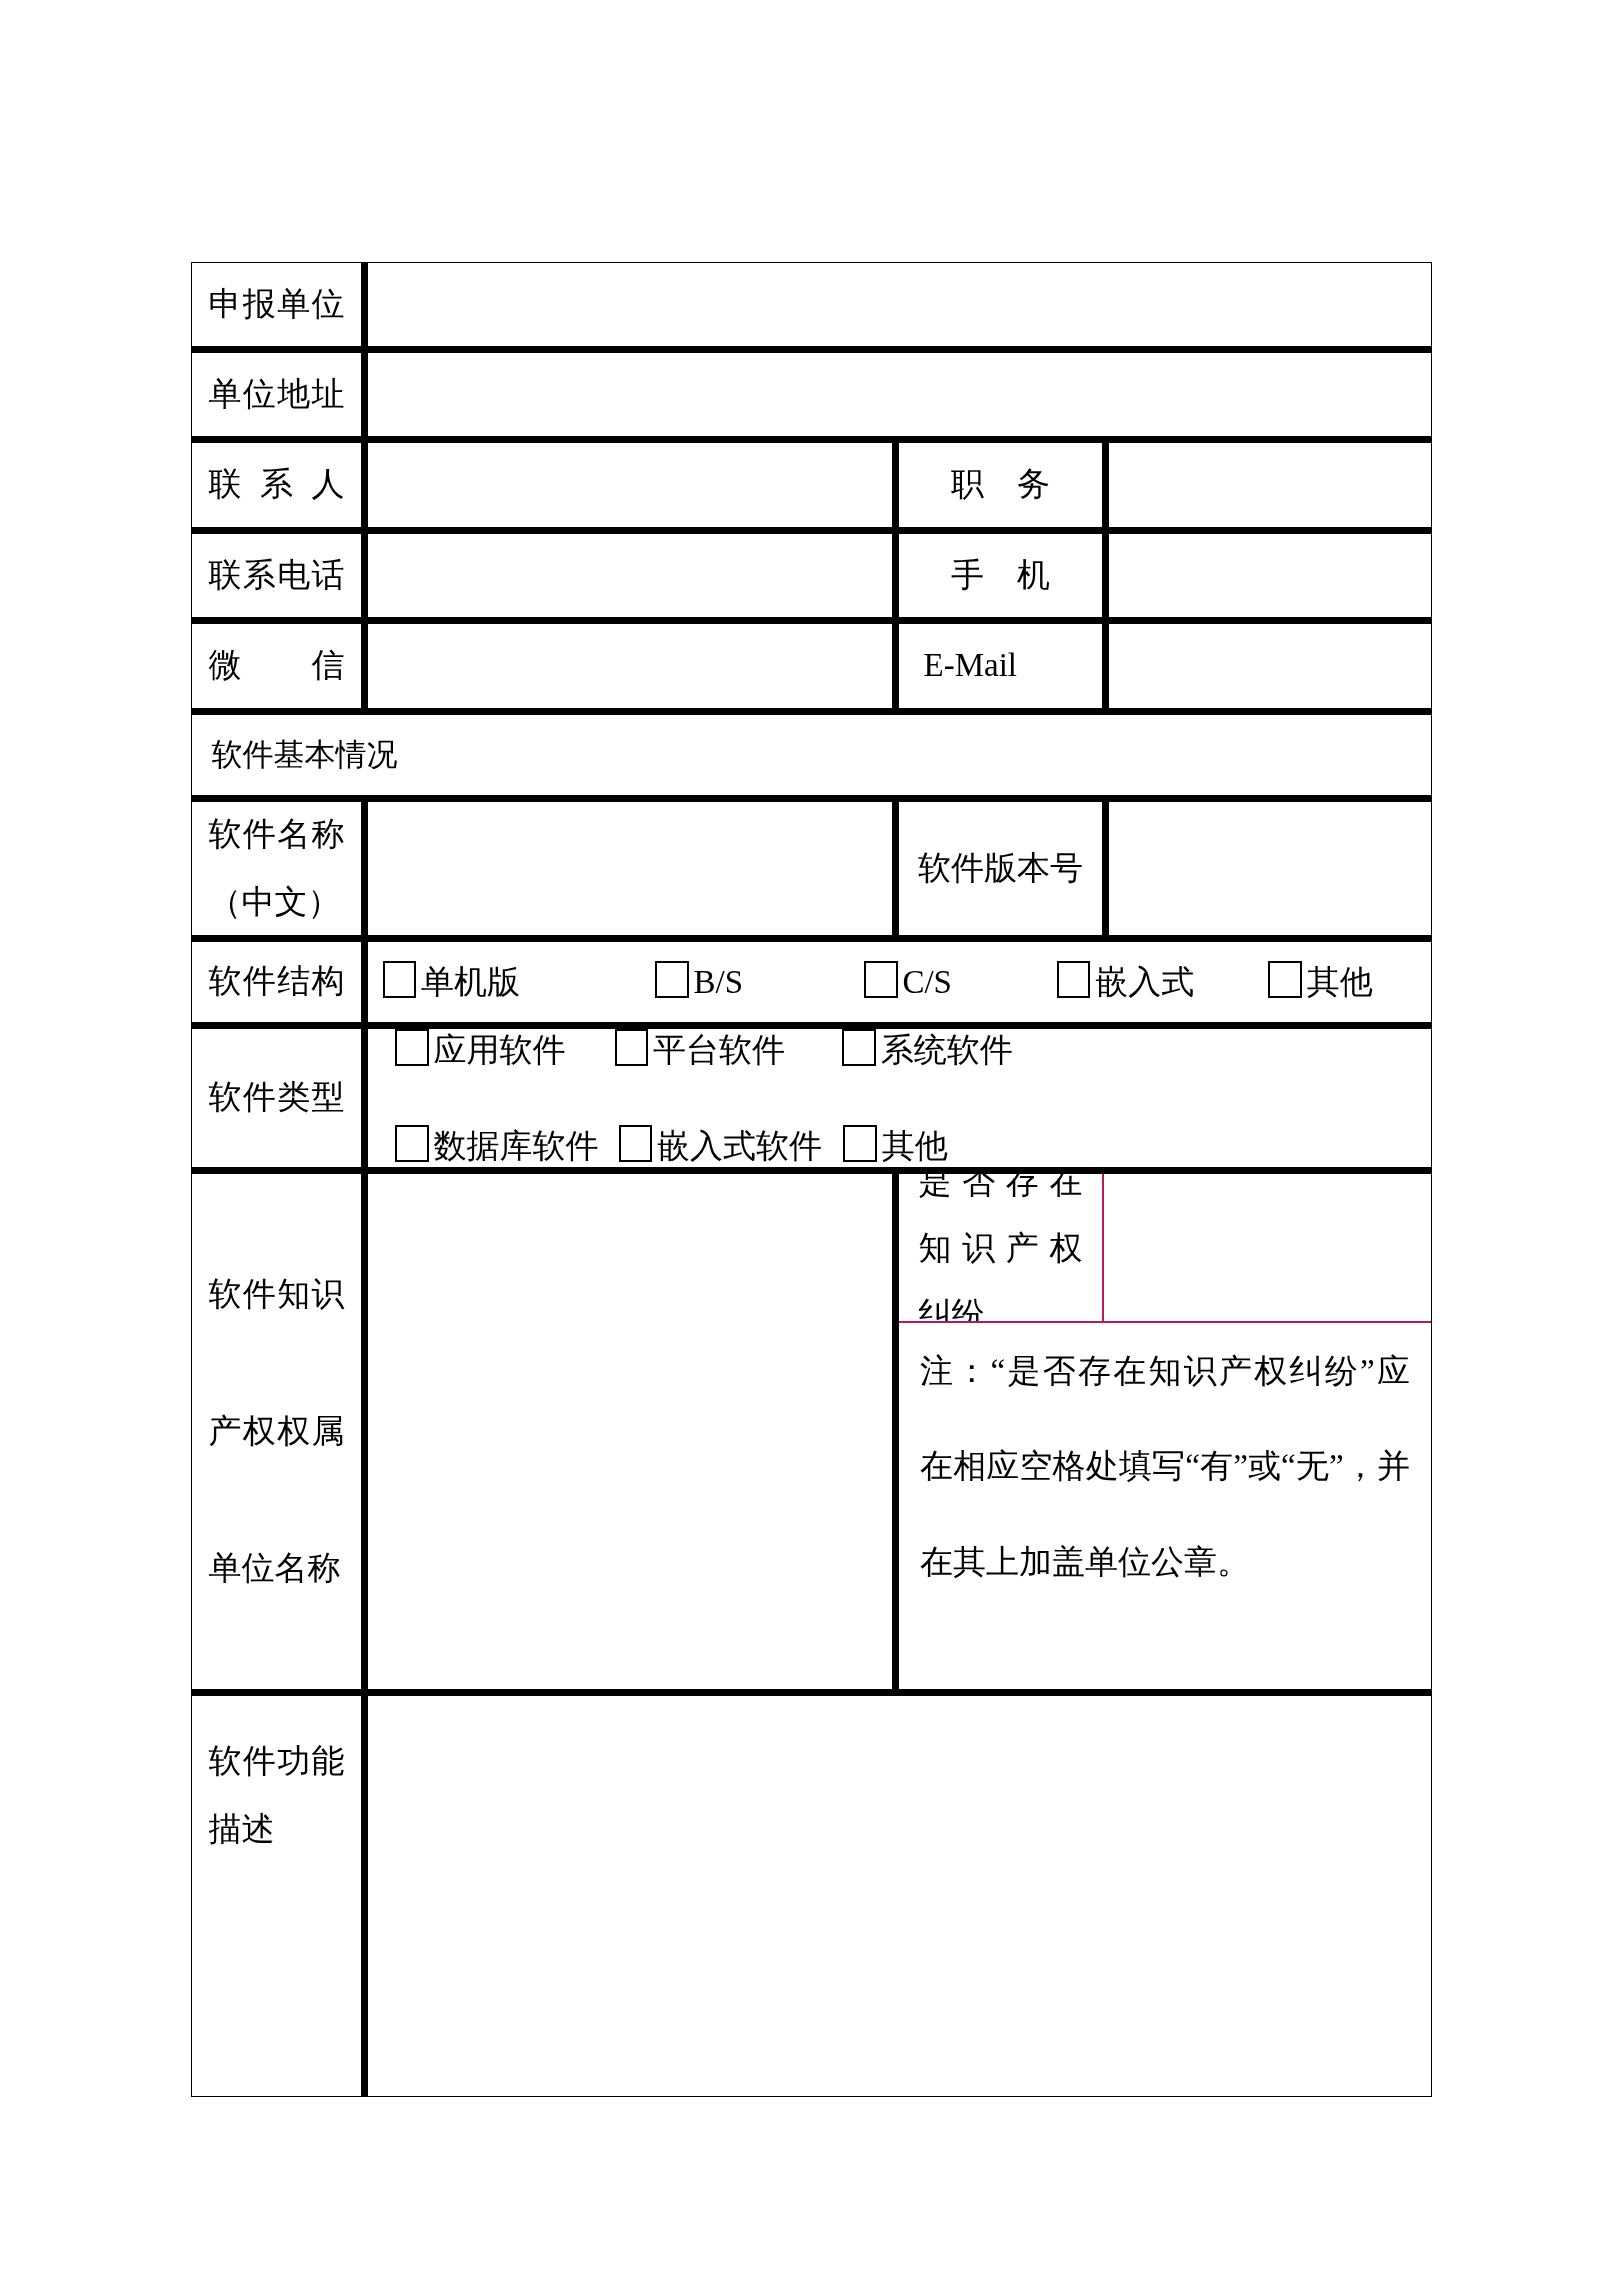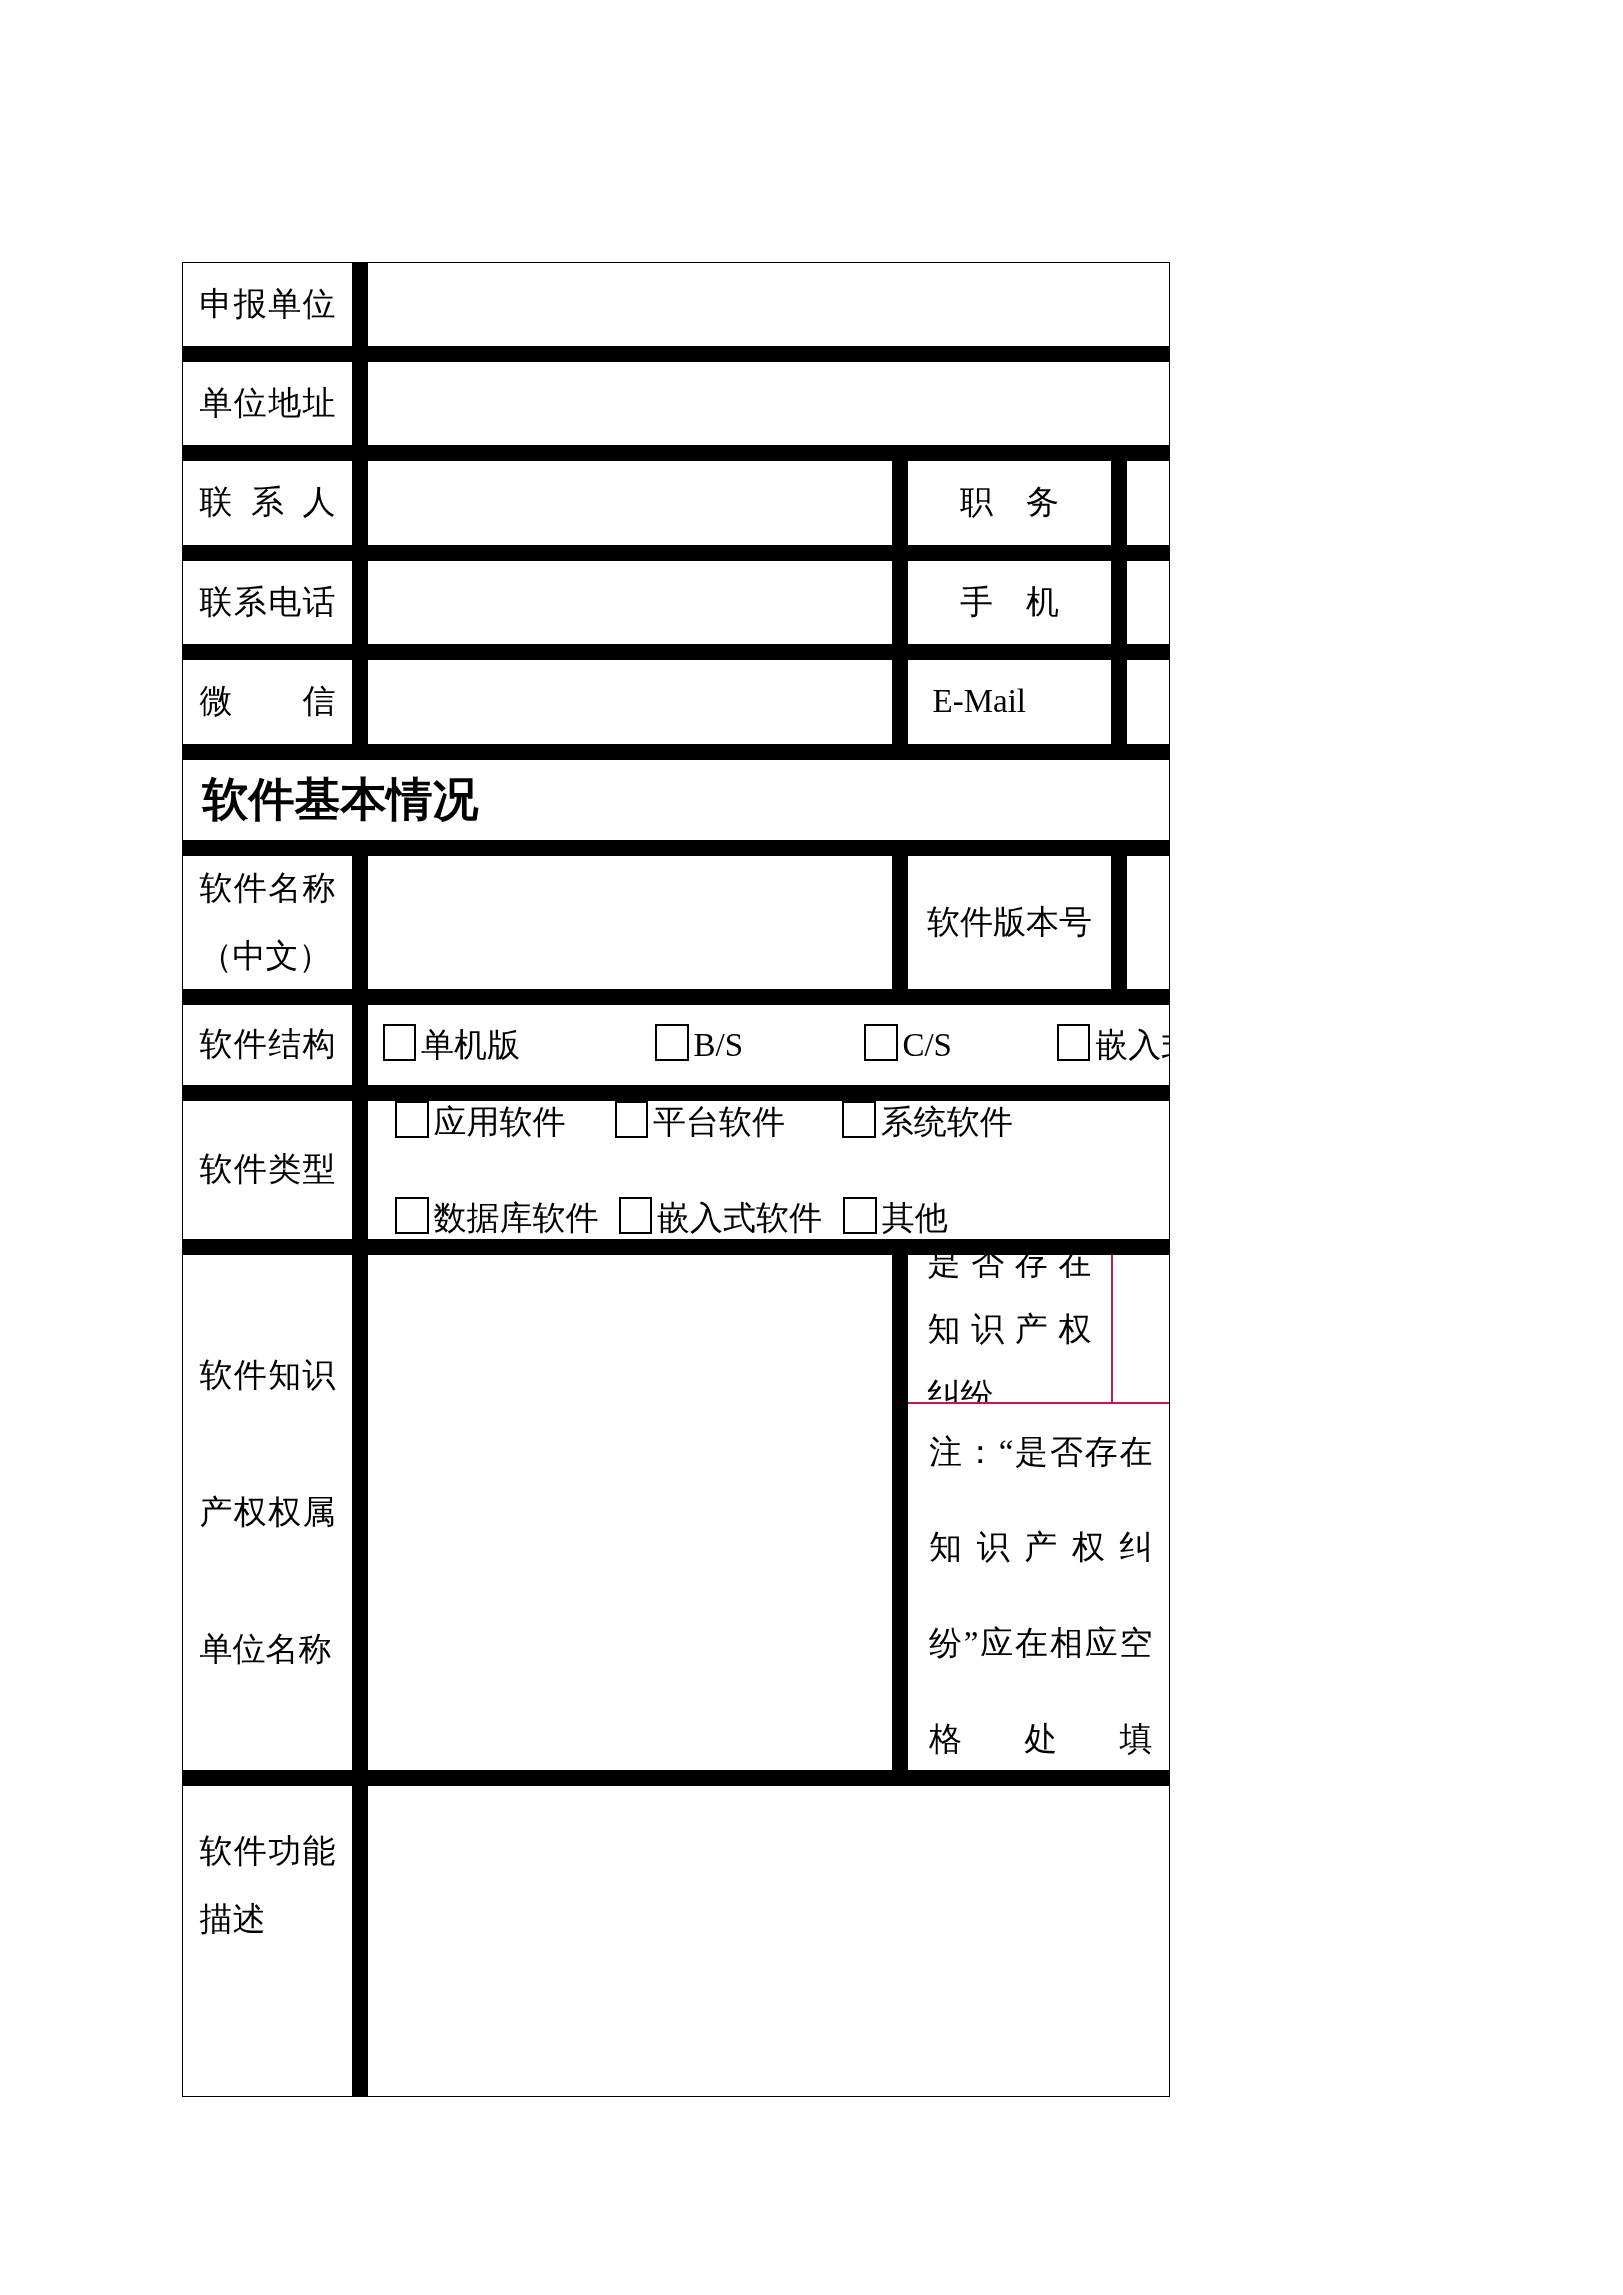--- a/index.html
+++ b/index.html
@@ -1,39 +1,39 @@
 <!DOCTYPE html>
 <html style="font-size:13px"><head>
 <meta charset="utf-8">
 <style>
   html,body{margin:0;padding:0;background:#ffffff;}
   body{width:1623px;height:2295px;position:relative;color:#000;
        font-family:"Liberation Serif","DejaVu Serif",serif;}
   .form-table{
-    position:absolute;left:182px;top:262px;width:988px;height:1835px;
+    position:absolute;left:191px;top:262px;width:1241px;height:1835px;
     box-sizing:border-box;border:1.6px solid #000;background:#000;
     display:grid;
     grid-template-columns:169px 524px 203px 1fr;
     grid-template-rows:83px 83px 84px 83px 84px 80px 133px 80px 138px 515px 1fr;
-    gap:16px;
+    gap:7px;
   }
   .cell{background:#fff;display:flex;align-items:center;box-sizing:border-box;
         font-size:33px;line-height:1.25;overflow:hidden;}
   .span3{grid-column:2 / 5;}
   .span4{grid-column:1 / 5;}
   .label-cell{padding:0 16.4px;}
   .label-inner{width:100%;}
   .dist{text-align:justify;text-align-last:justify;}
   .jlabel{text-align:justify;text-align-last:left;}
   .lh-med{line-height:2.05;}
   .lh-tall{line-height:4.15;}
   .clabel{justify-content:center;text-align:center;white-space:nowrap;}
   .email-cell{justify-content:flex-start;padding-left:24.5px;}
   .value-cell{padding:0 13px;}
-  .header-cell{font-weight:bold;font-size:46px;padding-left:19.6px;}
+  .header-cell{font-weight:normal;font-size:31px;padding-left:19.6px;}
   .opts{padding:0 0 0 14.7px;}
   .opt{display:inline-block;white-space:nowrap;}
   .cbx{display:inline-block;width:29.5px;height:33px;border:2.5px solid #000;
        margin-right:4.9px;vertical-align:-4.9px;background:#fff;}
   .type-cell{flex-direction:column;align-items:flex-start;justify-content:space-between;
              gap:21px;padding-left:27px;}
   .ip-region{grid-column:3 / 5;background:#be185d;display:grid;
              grid-template-columns:203px 1fr;grid-template-rows:147px 1fr;gap:1.6px;padding:0;}
   .dispute-label{padding:0 19.6px;}
   .dispute-inner{width:100%;text-align:justify;text-align-last:left;line-height:2.0;}

